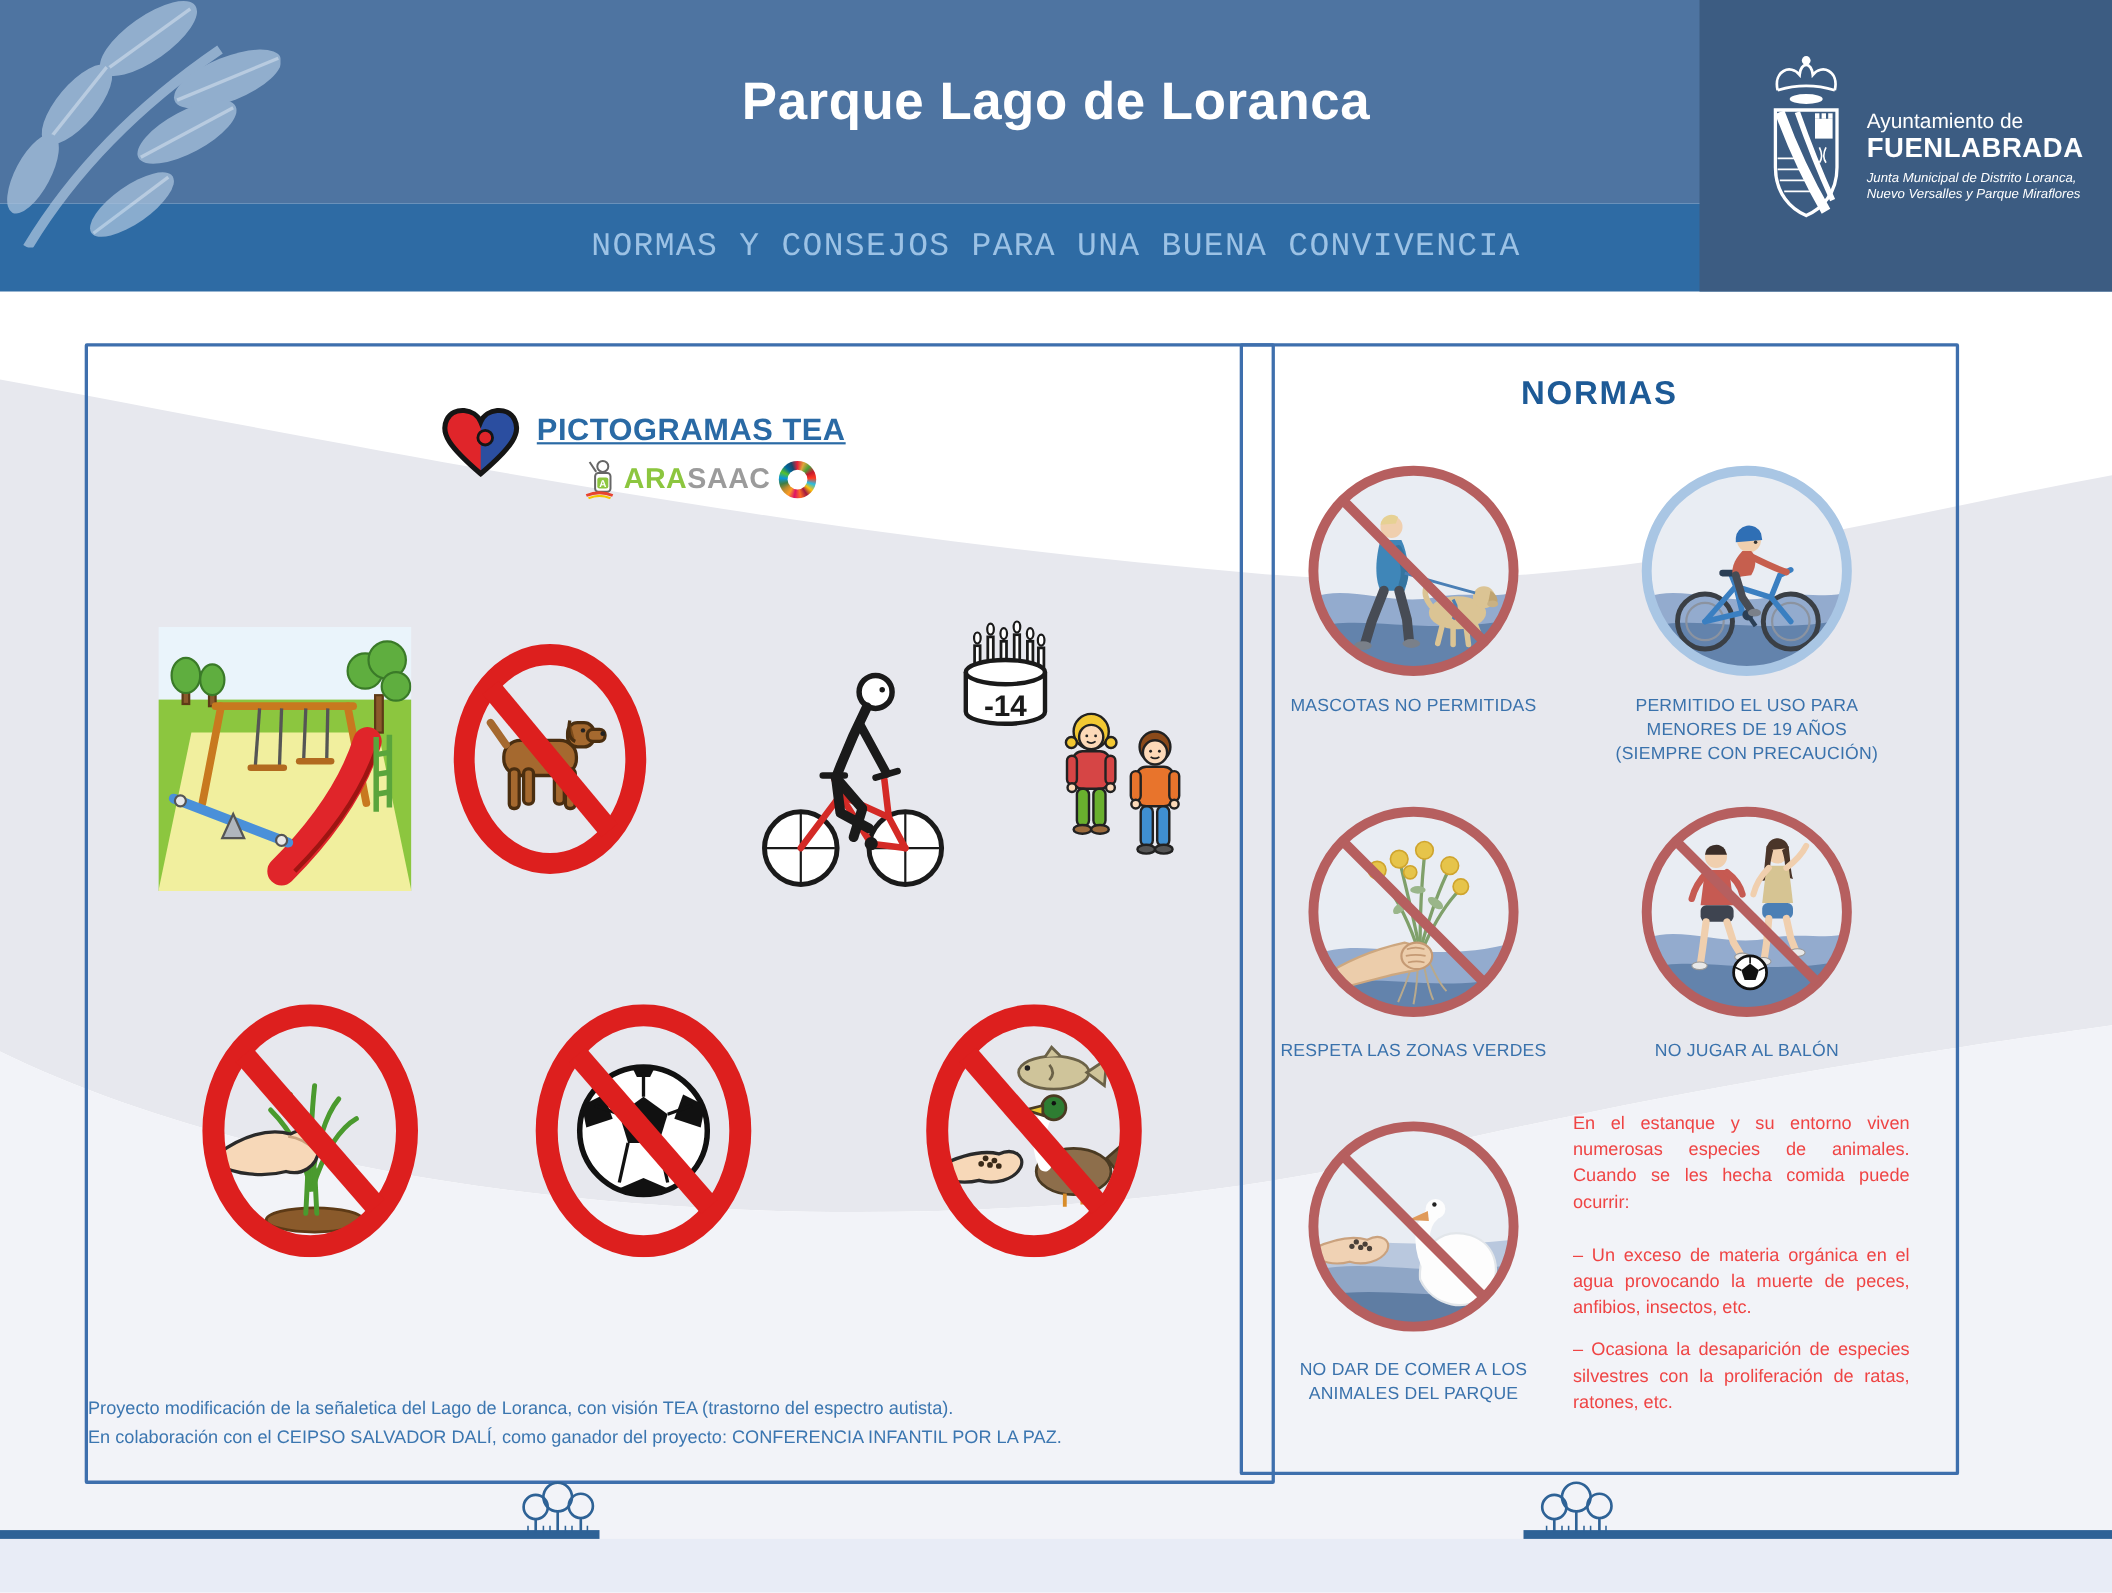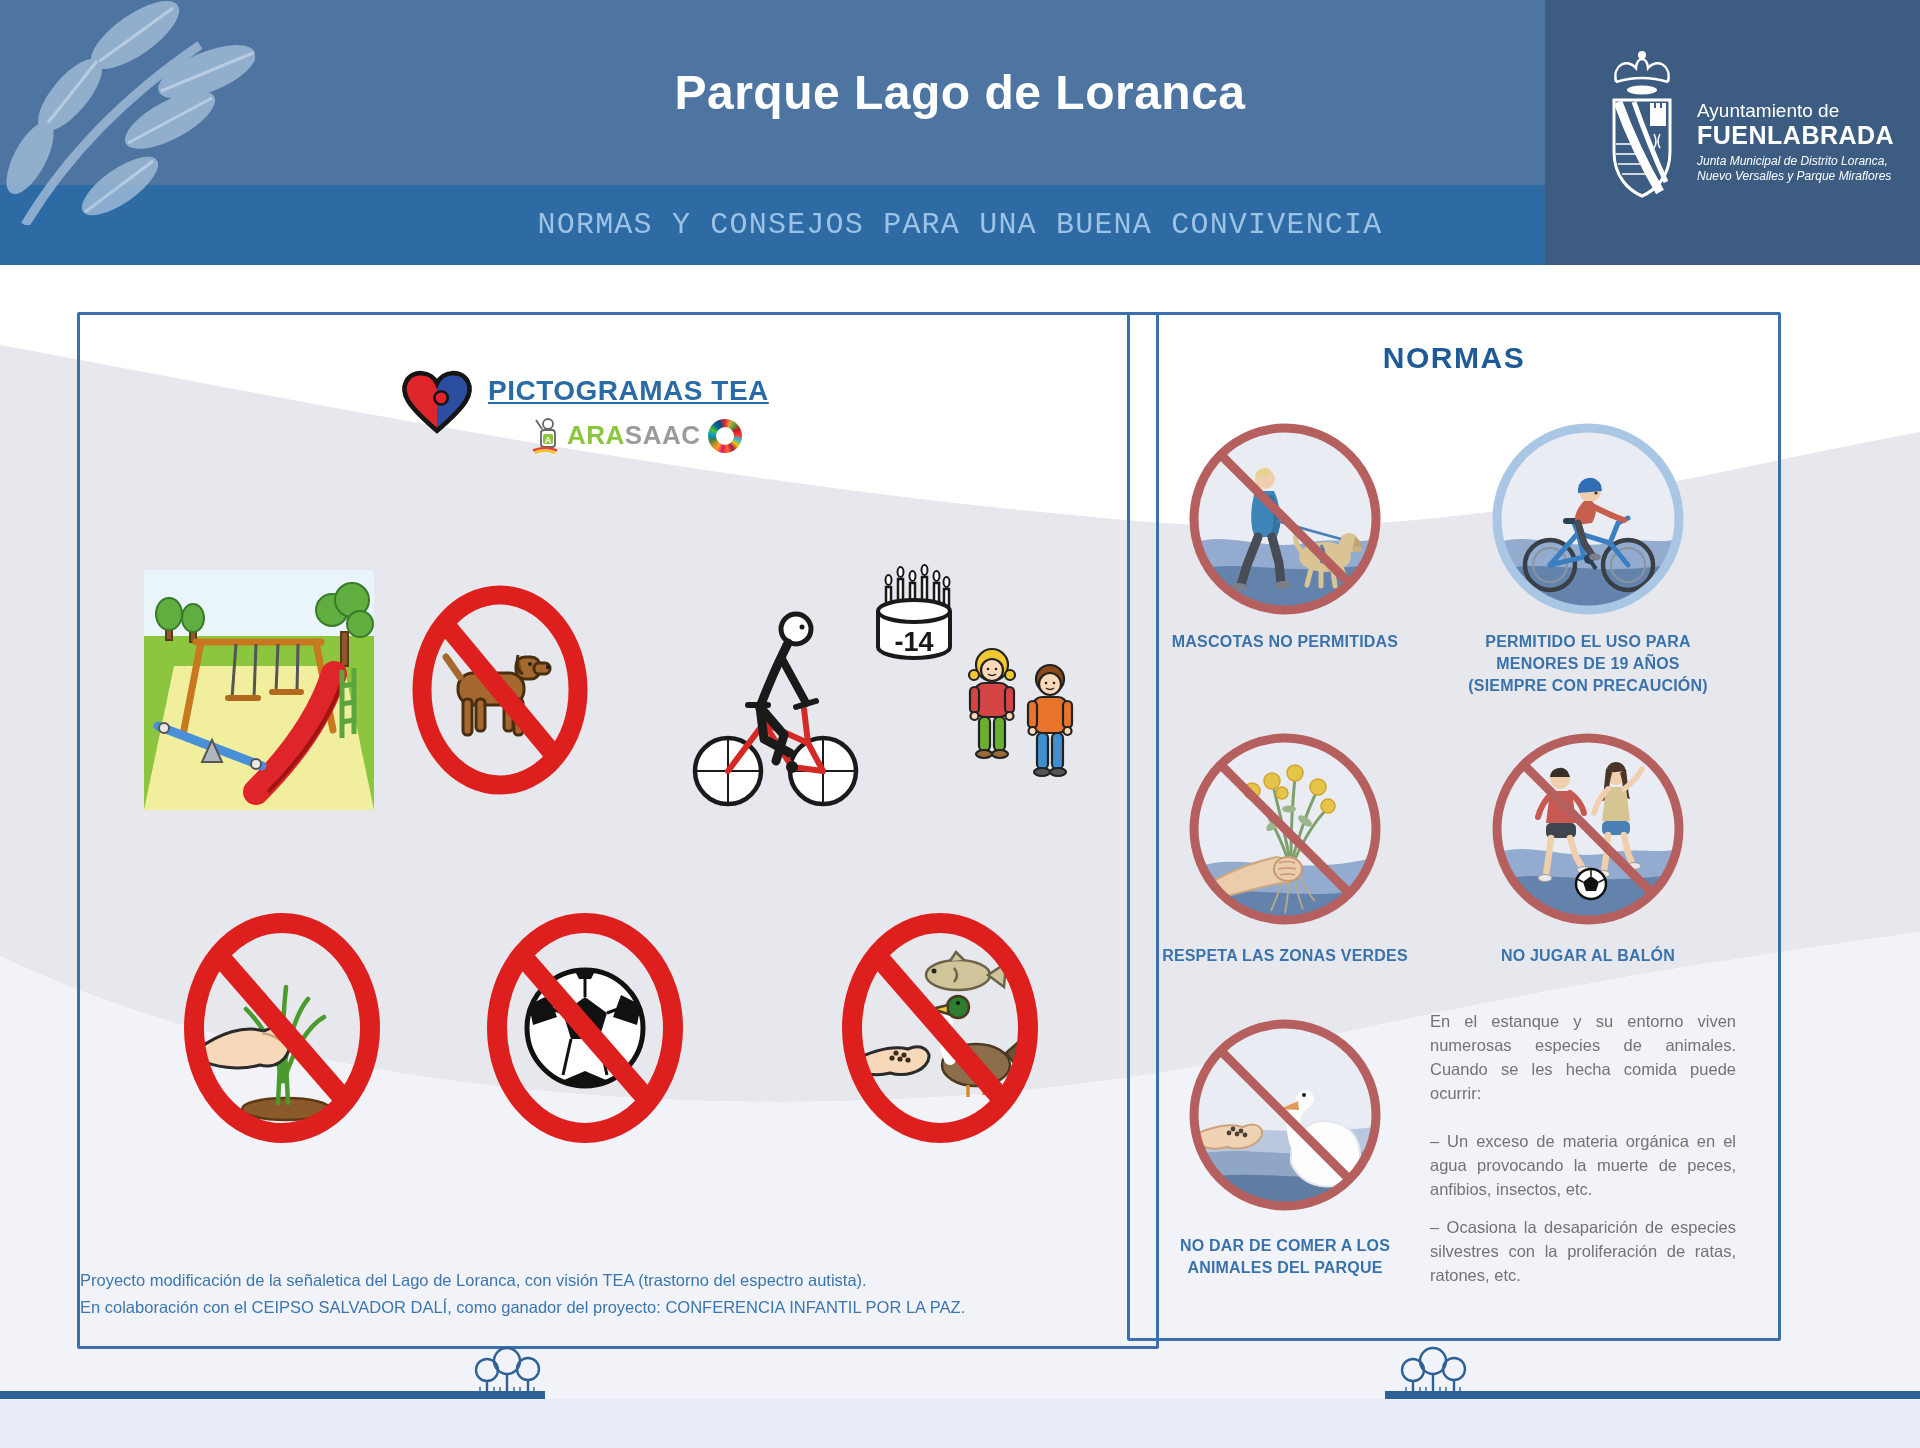--- a/index.html
+++ b/index.html
@@ -28,23 +28,23 @@
   .arasaac-text{font-size:26px;font-weight:bold;letter-spacing:.5px;}
   .ara{color:#8cc63f;}
   .saac{color:#9b9b9b;}
   .sdg{display:inline-block;width:34px;height:34px;border-radius:50%;position:relative;
        background:conic-gradient(#e5243b,#dda63a,#4c9f38,#c5192d,#ff3a21,#26bde2,#fcc30b,
        #a21942,#fd6925,#dd1367,#fd9d24,#bf8b2e,#3f7e44,#0a97d9,#56c02b,#00689d,#19486a,#e5243b);}
   .sdg::after{content:"";position:absolute;inset:8px;border-radius:50%;background:#fff;}
   .credit{width:1076px;text-align:left;font-size:16.5px;line-height:27px;color:#3b76b0;}
   .normas-title{width:648px;text-align:center;font-size:30px;font-weight:bold;color:#1d5a96;
                 letter-spacing:1.5px;}
-  .rule-label{font-weight:bold;font-size:16px;line-height:22px;color:#3a72ac;
+  .rule-label{font-weight:normal;font-size:16px;line-height:22px;color:#3a72ac;
               text-align:center;letter-spacing:.2px;}
-  .info{width:306px;font-size:16.5px;line-height:24px;color:#737373;text-align:justify;}
+  .info{width:306px;font-size:16.5px;line-height:24px;color:#ef4444;text-align:justify;}
   .info p{margin:0 0 14px 0;}
   .info p.intro{margin-bottom:24px;}
   
   .footer-line{top:1391px;height:8px;background:#2e6296;z-index:2;}
   .footer-text{left:0;top:1370px;width:1920px;text-align:center;font-size:17px;
                color:#2d6295;z-index:2;}
 </style>
 </head>
 <body>
 

